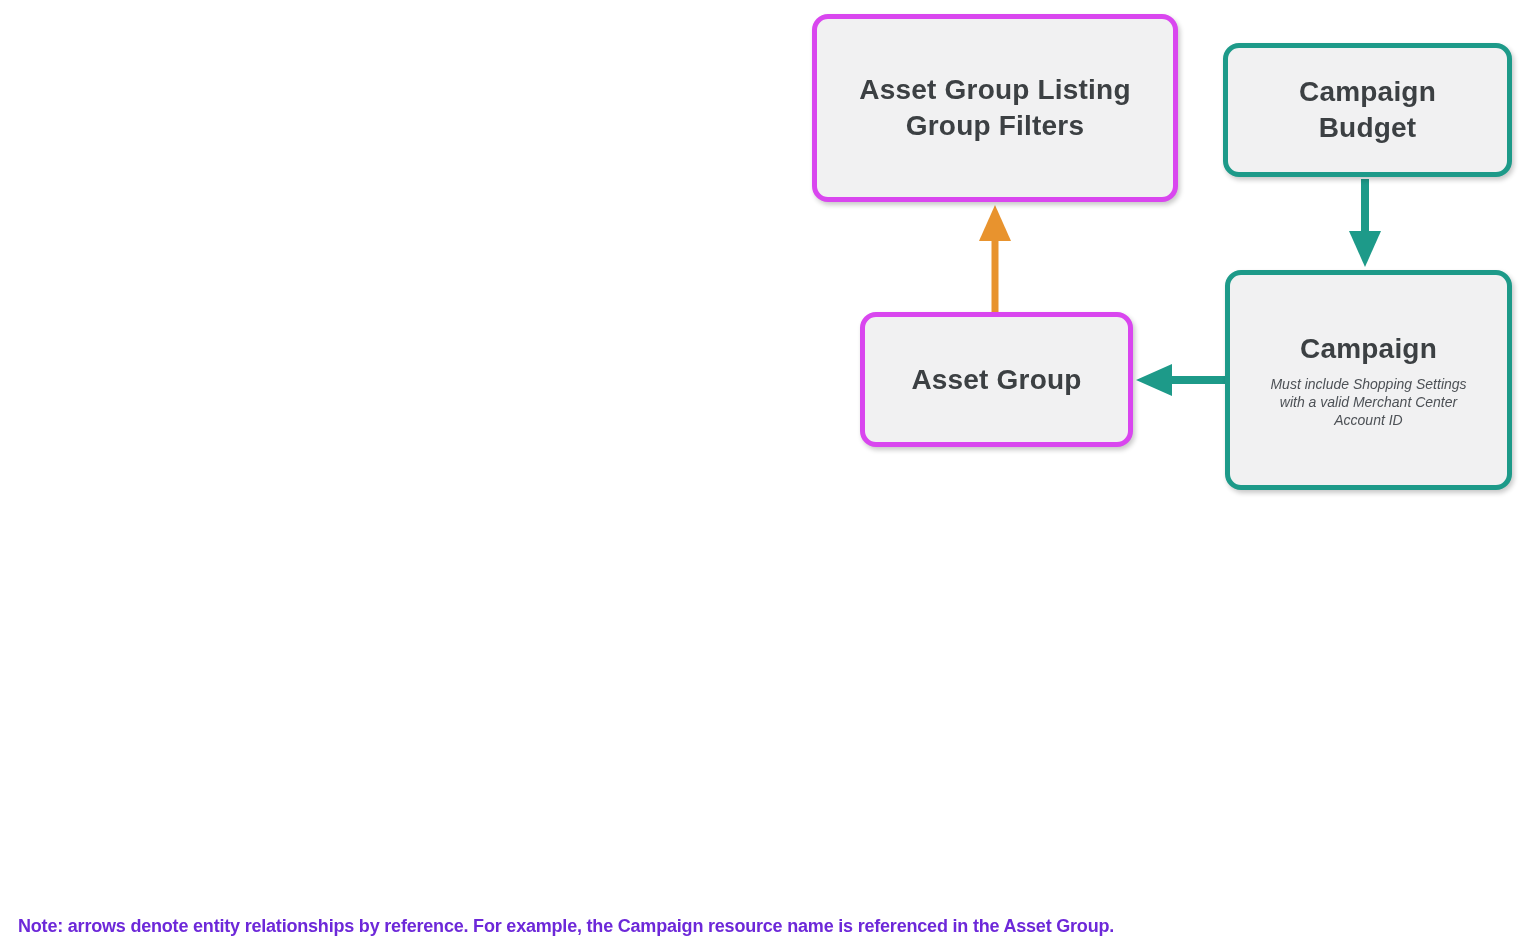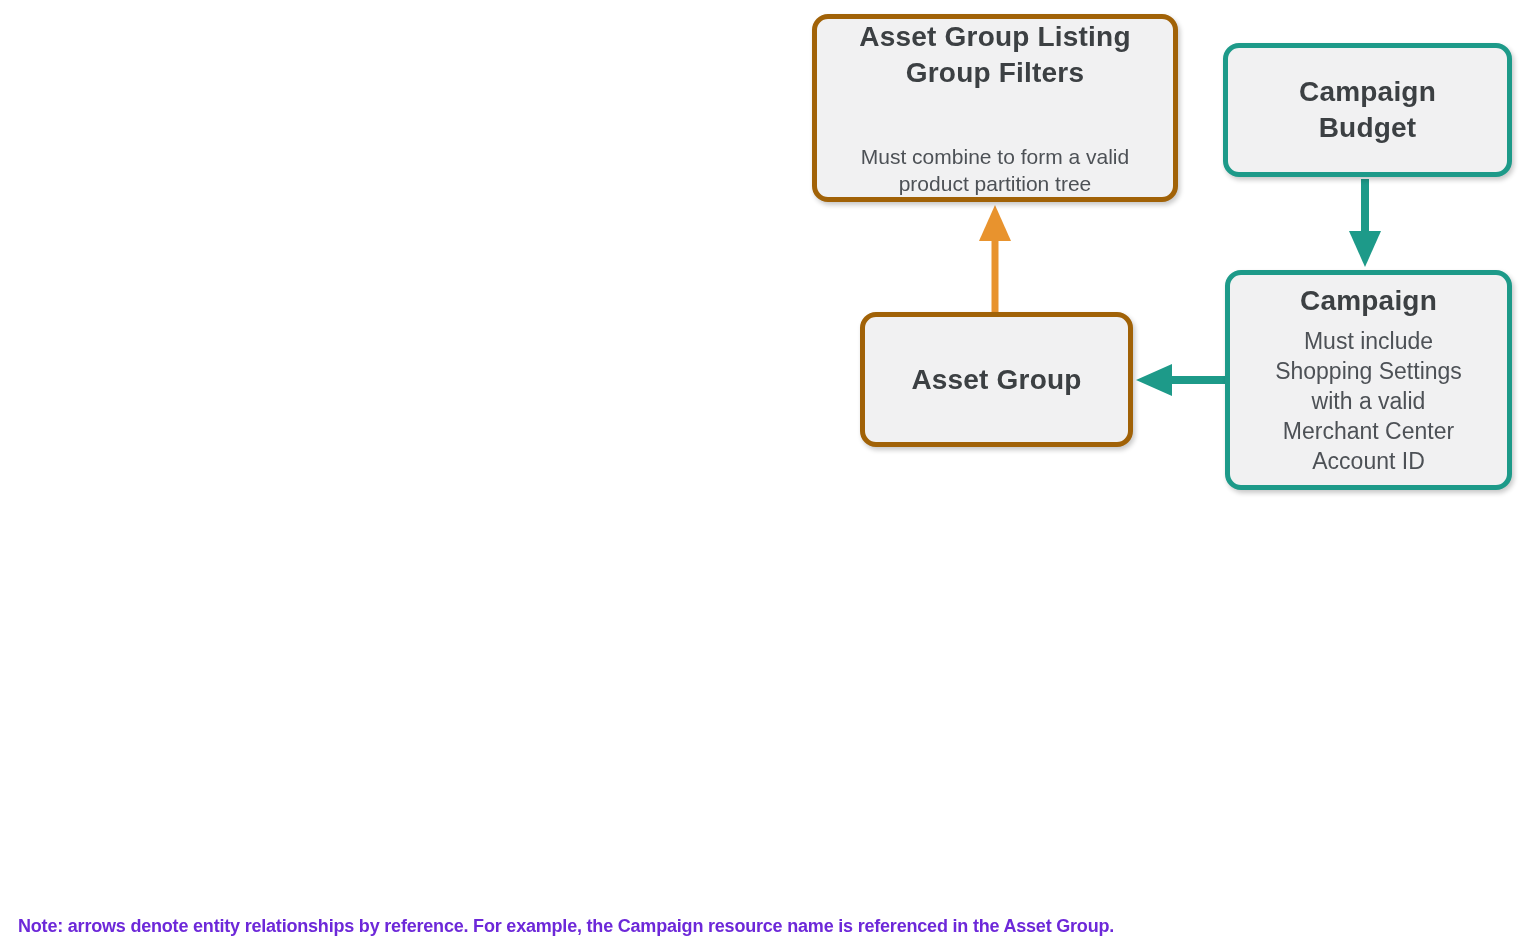--- a/index.html
+++ b/index.html
@@ -26,21 +26,21 @@
     position: absolute;
     background: #f1f1f2;
     border-radius: 16px;
     display: flex;
     flex-direction: column;
     justify-content: center;
     align-items: center;
     text-align: center;
     box-shadow: 2px 3px 5px rgba(0,0,0,0.22);
   }
-  .node.orange { border: 5px solid #a16207; gap: 44px; }
+  .node.orange { border: 5px solid #d946ef; gap: 44px; }
   .node.teal   { border: 5px solid #1d9a89; }
 
   .node .title {
     font-weight: bold;
     font-size: 28px;
     line-height: 1.28;
     color: #3c4043;
     letter-spacing: 0.2px;
   }
   .node .subtitle {
@@ -64,21 +64,21 @@
   #node-asset-group {
     left: 860px; top: 312px;
     width: 273px; height: 135px;
     padding: 22px 20px;
   }
   #node-campaign {
     left: 1225px; top: 270px;
     width: 287px; height: 220px;
     padding: 10px 36px;
   }
-  #node-campaign .subtitle { font-size: 23px; }
+  #node-campaign .subtitle { font-size: 14px; font-style: italic; }
 
   .note {
     position: absolute;
     left: 18px;
     top: 916px;
     width: 1400px;
     font-size: 18px;
     font-weight: bold;
     color: #6d28d9;
     letter-spacing: -0.2px;
@@ -102,21 +102,20 @@
     </g>
 
     <g>
       <line x1="1226" y1="380" x2="1166" y2="380" stroke="#1d9a89" stroke-width="8"></line>
       <polygon points="1136,380 1172,364 1172,396" fill="#1d9a89"></polygon>
     </g>
   </svg>
 
   <div class="node orange" id="node-aglgf">
     <div class="title">Asset Group Listing Group Filters</div>
-    <div class="subtitle">Must combine to form a valid product partition tree</div>
   </div>
 
   <div class="node teal" id="node-campaign-budget">
     <div class="title">Campaign Budget</div>
 
   </div>
 
   <div class="node orange" id="node-asset-group">
     <div class="title">Asset Group</div>
 

